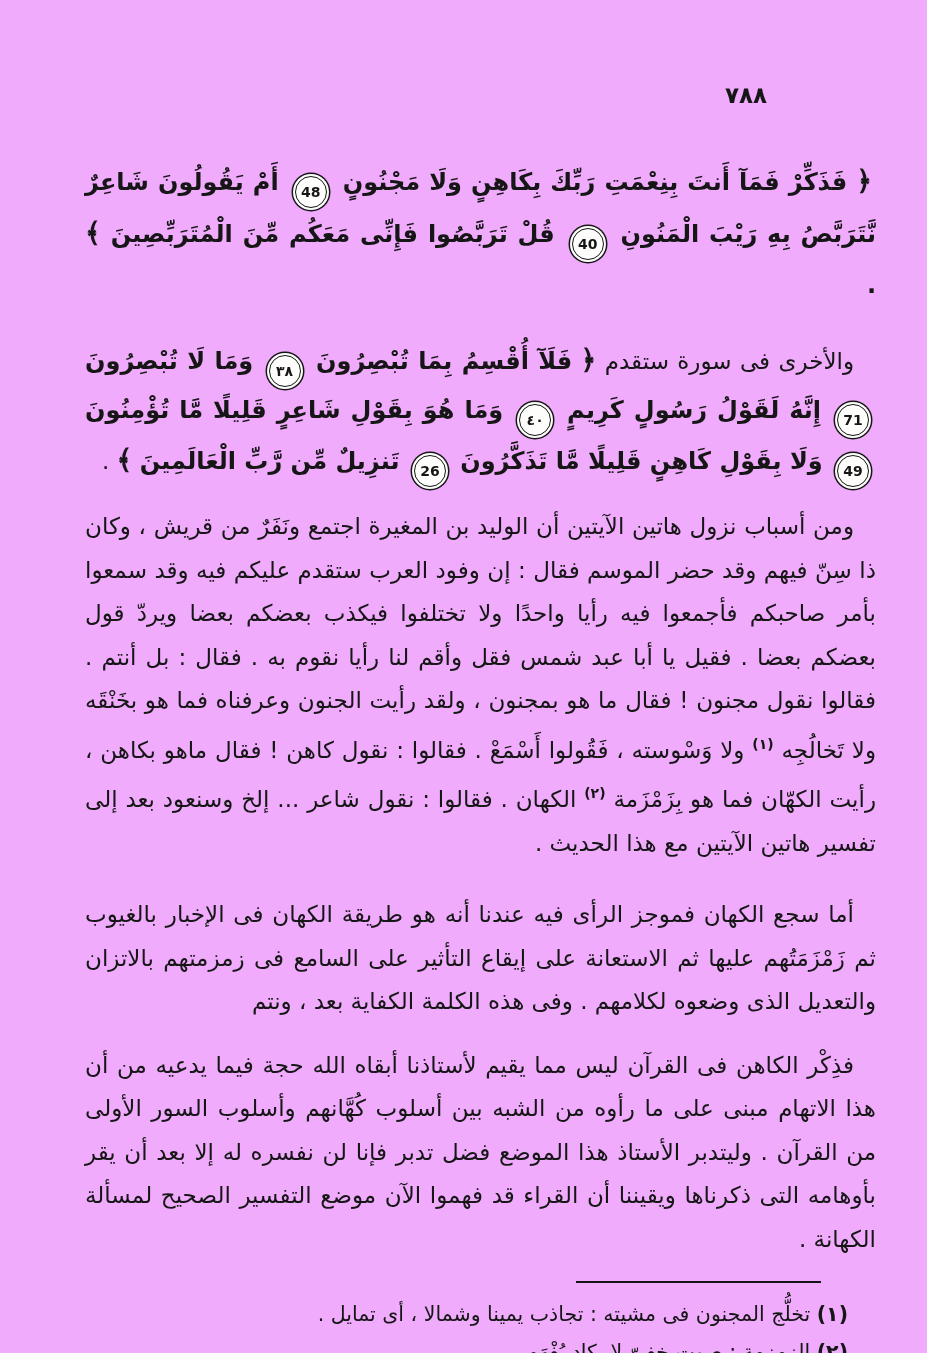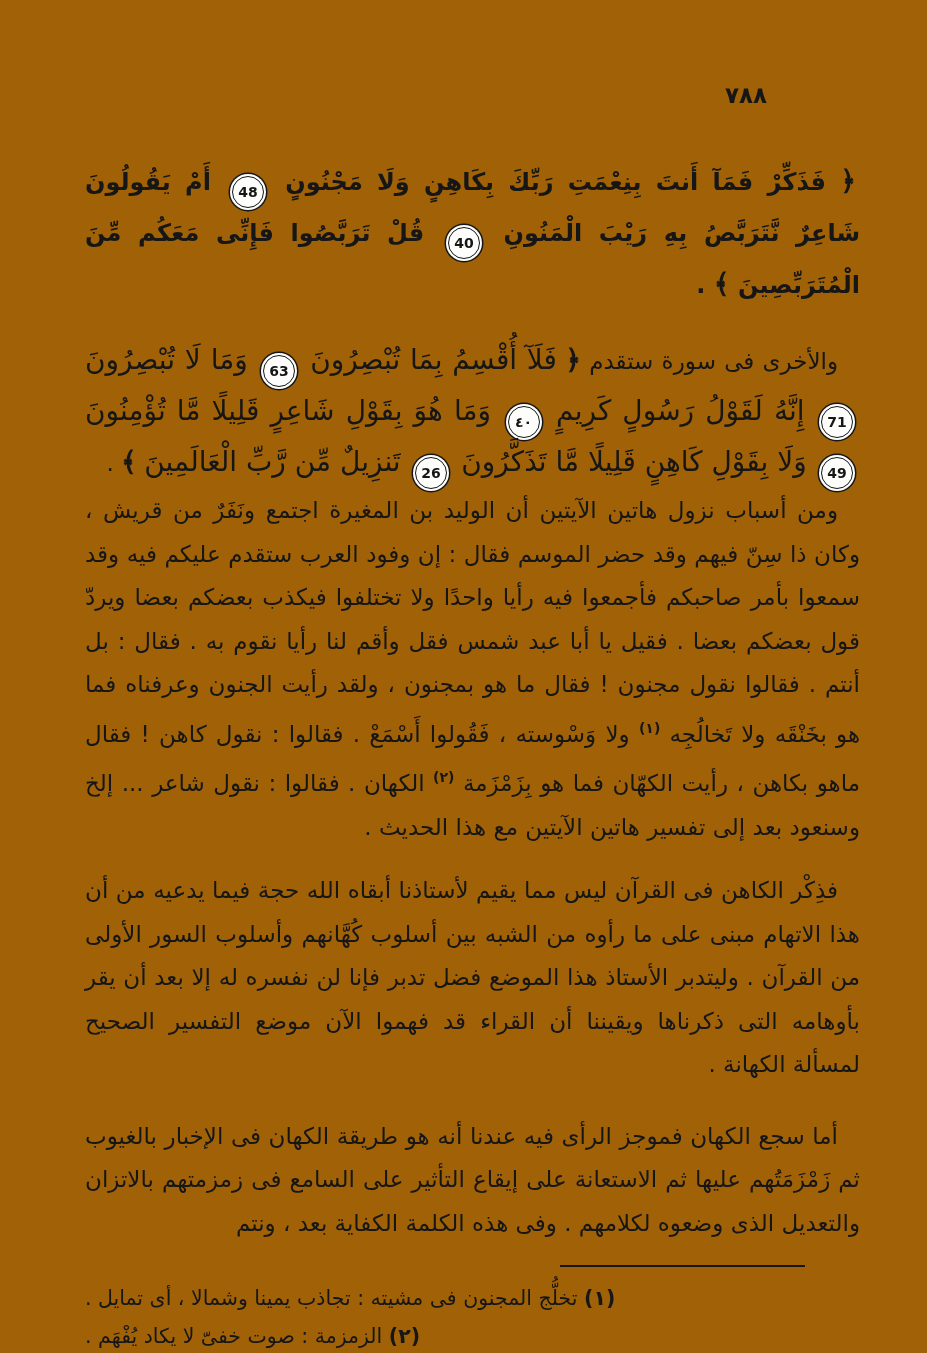--- a/index.html
+++ b/index.html
@@ -1,49 +1,49 @@
 <!DOCTYPE html>
 <html lang="ar" dir="rtl"><head>
 <meta charset="utf-8">
 <style>
   html, body { margin:0; padding:0; background:#ffffff; }
   .page {
     width:927px; height:1353px;
-    background:#a16207;
+    background:#f0abfc;
     direction:rtl;
     font-family:"DejaVu Sans", sans-serif;
     color:#161616;
     position:relative;
     box-sizing:border-box;
-    padding:0 67px 0 85px;
+    padding:0 51px 0 85px;
     overflow:hidden;
   }
   .page-number {
     position:absolute; top:82px; right:160px;
     font-size:23px; font-weight:bold; letter-spacing:3px;
   }
   .content { padding-top:156px; }
   p { margin:0; }
   .quran-block {
     font-size:24px; font-weight:bold;
     line-height:50px;
     text-align:justify;
     text-indent:4px;
   }
   .quran-para {
     font-size:23px; line-height:47px;
     text-align:justify; text-indent:22px;
     margin-top:26px;
   }
-  .quran-inline { font-weight:normal; font-size:28px; }
+  .quran-inline { font-weight:bold; font-size:24px; }
   .body-para {
     font-size:23px; line-height:43.5px;
     text-align:justify; text-indent:22px;
   }
-  .para-asbab { }
+  .para-asbab { margin-top:18px; }
   .para-dhikr { margin-top:20px; }
   .para-saj   { margin-top:28px; }
   .bracket { font-weight:bold; font-size:27px; }
   .medallion {
     display:inline-flex; align-items:center; justify-content:center;
     width:30px; height:30px; border-radius:50%;
     border:1px solid #161616;
     box-shadow:0 0 0 2px #fdfdfb, 0 0 0 3.5px #161616;
     font-size:14px; font-weight:bold; line-height:1;
     vertical-align:-7px; margin:0 7px;
@@ -51,21 +51,21 @@
   }
   .fnref { font-size:14px; vertical-align:9px; font-weight:bold; white-space:nowrap; }
   .footnotes { margin-top:20px; }
   .footnote-rule {
     width:245px; height:0;
     border-top:2.5px solid #161616;
     margin:0 55px 12px auto;
   }
   .footnote {
     font-size:20.5px; line-height:38px;
-    padding-right:28px; text-align:left;
+    padding-right:28px; text-align:right;
   }
   .fn-marker { font-weight:bold; }
 </style>
 </head>
 <body>
 
 <div class="page">
 
   <div class="page-number">٧٨٨</div>
 
@@ -79,21 +79,21 @@
       <span class="medallion">40</span>
       <span class="quran-text">قُلْ تَرَبَّصُوا فَإِنِّى مَعَكُم مِّنَ الْمُتَرَبِّصِينَ</span>
       <span class="bracket">﴾</span>
       <span>.</span>
     </p>
 
     <p class="quran-para">
       <span>والأخرى فى سورة ستقدم</span>
       <span class="bracket">﴿</span>
       <span class="quran-inline">فَلَآ أُقْسِمُ بِمَا تُبْصِرُونَ</span>
-      <span class="medallion">63</span>
+      <span class="medallion">٣٨</span>
       <span class="quran-inline">وَمَا لَا تُبْصِرُونَ</span>
       <span class="medallion">71</span>
       <span class="quran-inline">إِنَّهُ لَقَوْلُ رَسُولٍ كَرِيمٍ</span>
       <span class="medallion">٤٠</span>
       <span class="quran-inline">وَمَا هُوَ بِقَوْلِ شَاعِرٍ قَلِيلًا مَّا تُؤْمِنُونَ</span>
       <span class="medallion">49</span>
       <span class="quran-inline">وَلَا بِقَوْلِ كَاهِنٍ قَلِيلًا مَّا تَذَكَّرُونَ</span>
       <span class="medallion">26</span>
       <span class="quran-inline">تَنزِيلٌ مِّن رَّبِّ الْعَالَمِينَ</span>
       <span class="bracket">﴾</span>
@@ -101,23 +101,23 @@
     </p>
 
     <p class="body-para para-asbab">
       <span>ومن أسباب نزول هاتين الآيتين أن الوليد بن المغيرة اجتمع ونَفَرٌ من قريش ، وكان ذا سِنّ فيهم وقد حضر الموسم فقال : إن وفود العرب ستقدم عليكم فيه وقد سمعوا بأمر صاحبكم فأجمعوا فيه رأيا واحدًا ولا تختلفوا فيكذب بعضكم بعضا ويردّ قول بعضكم بعضا . فقيل يا أبا عبد شمس فقل وأقم لنا رأيا نقوم به . فقال : بل أنتم . فقالوا نقول مجنون ! فقال ما هو بمجنون ، ولقد رأيت الجنون وعرفناه فما هو بخَنْقَه ولا تَخالُجِه</span>
       <span class="fnref">(١)</span>
       <span>ولا وَسْوسته ، فَقُولوا أَسْمَعْ . فقالوا : نقول كاهن ! فقال ماهو بكاهن ، رأيت الكهّان فما هو بِزَمْزَمة</span>
       <span class="fnref">(٢)</span>
       <span>الكهان . فقالوا : نقول شاعر ... إلخ وسنعود بعد إلى تفسير هاتين الآيتين مع هذا الحديث .</span>
     </p>
 
+    <p class="body-para para-saj">أما سجع الكهان فموجز الرأى فيه عندنا أنه هو طريقة الكهان فى الإخبار بالغيوب ثم زَمْزَمَتُهم عليها ثم الاستعانة على إيقاع التأثير على السامع فى زمزمتهم بالاتزان والتعديل الذى وضعوه لكلامهم . وفى هذه الكلمة الكفاية بعد ، ونتم</p>
+
     <p class="body-para para-dhikr">فذِكْر الكاهن فى القرآن ليس مما يقيم لأستاذنا أبقاه الله حجة فيما يدعيه من أن هذا الاتهام مبنى على ما رأوه من الشبه بين أسلوب كُهَّانهم وأسلوب السور الأولى من القرآن . وليتدبر الأستاذ هذا الموضع فضل تدبر فإنا لن نفسره له إلا بعد أن يقر بأوهامه التى ذكرناها ويقيننا أن القراء قد فهموا الآن موضع التفسير الصحيح لمسألة الكهانة .</p>
-
-    <p class="body-para para-saj">أما سجع الكهان فموجز الرأى فيه عندنا أنه هو طريقة الكهان فى الإخبار بالغيوب ثم زَمْزَمَتُهم عليها ثم الاستعانة على إيقاع التأثير على السامع فى زمزمتهم بالاتزان والتعديل الذى وضعوه لكلامهم . وفى هذه الكلمة الكفاية بعد ، ونتم</p>
 
   </div>
 
   <div class="footnotes">
     <div class="footnote-rule"></div>
     <div class="footnote">
       <span class="fn-marker">(١)</span>
       <span>تخلُّج المجنون فى مشيته : تجاذب يمينا وشمالا ، أى تمايل .</span>
     </div>
     <div class="footnote">

